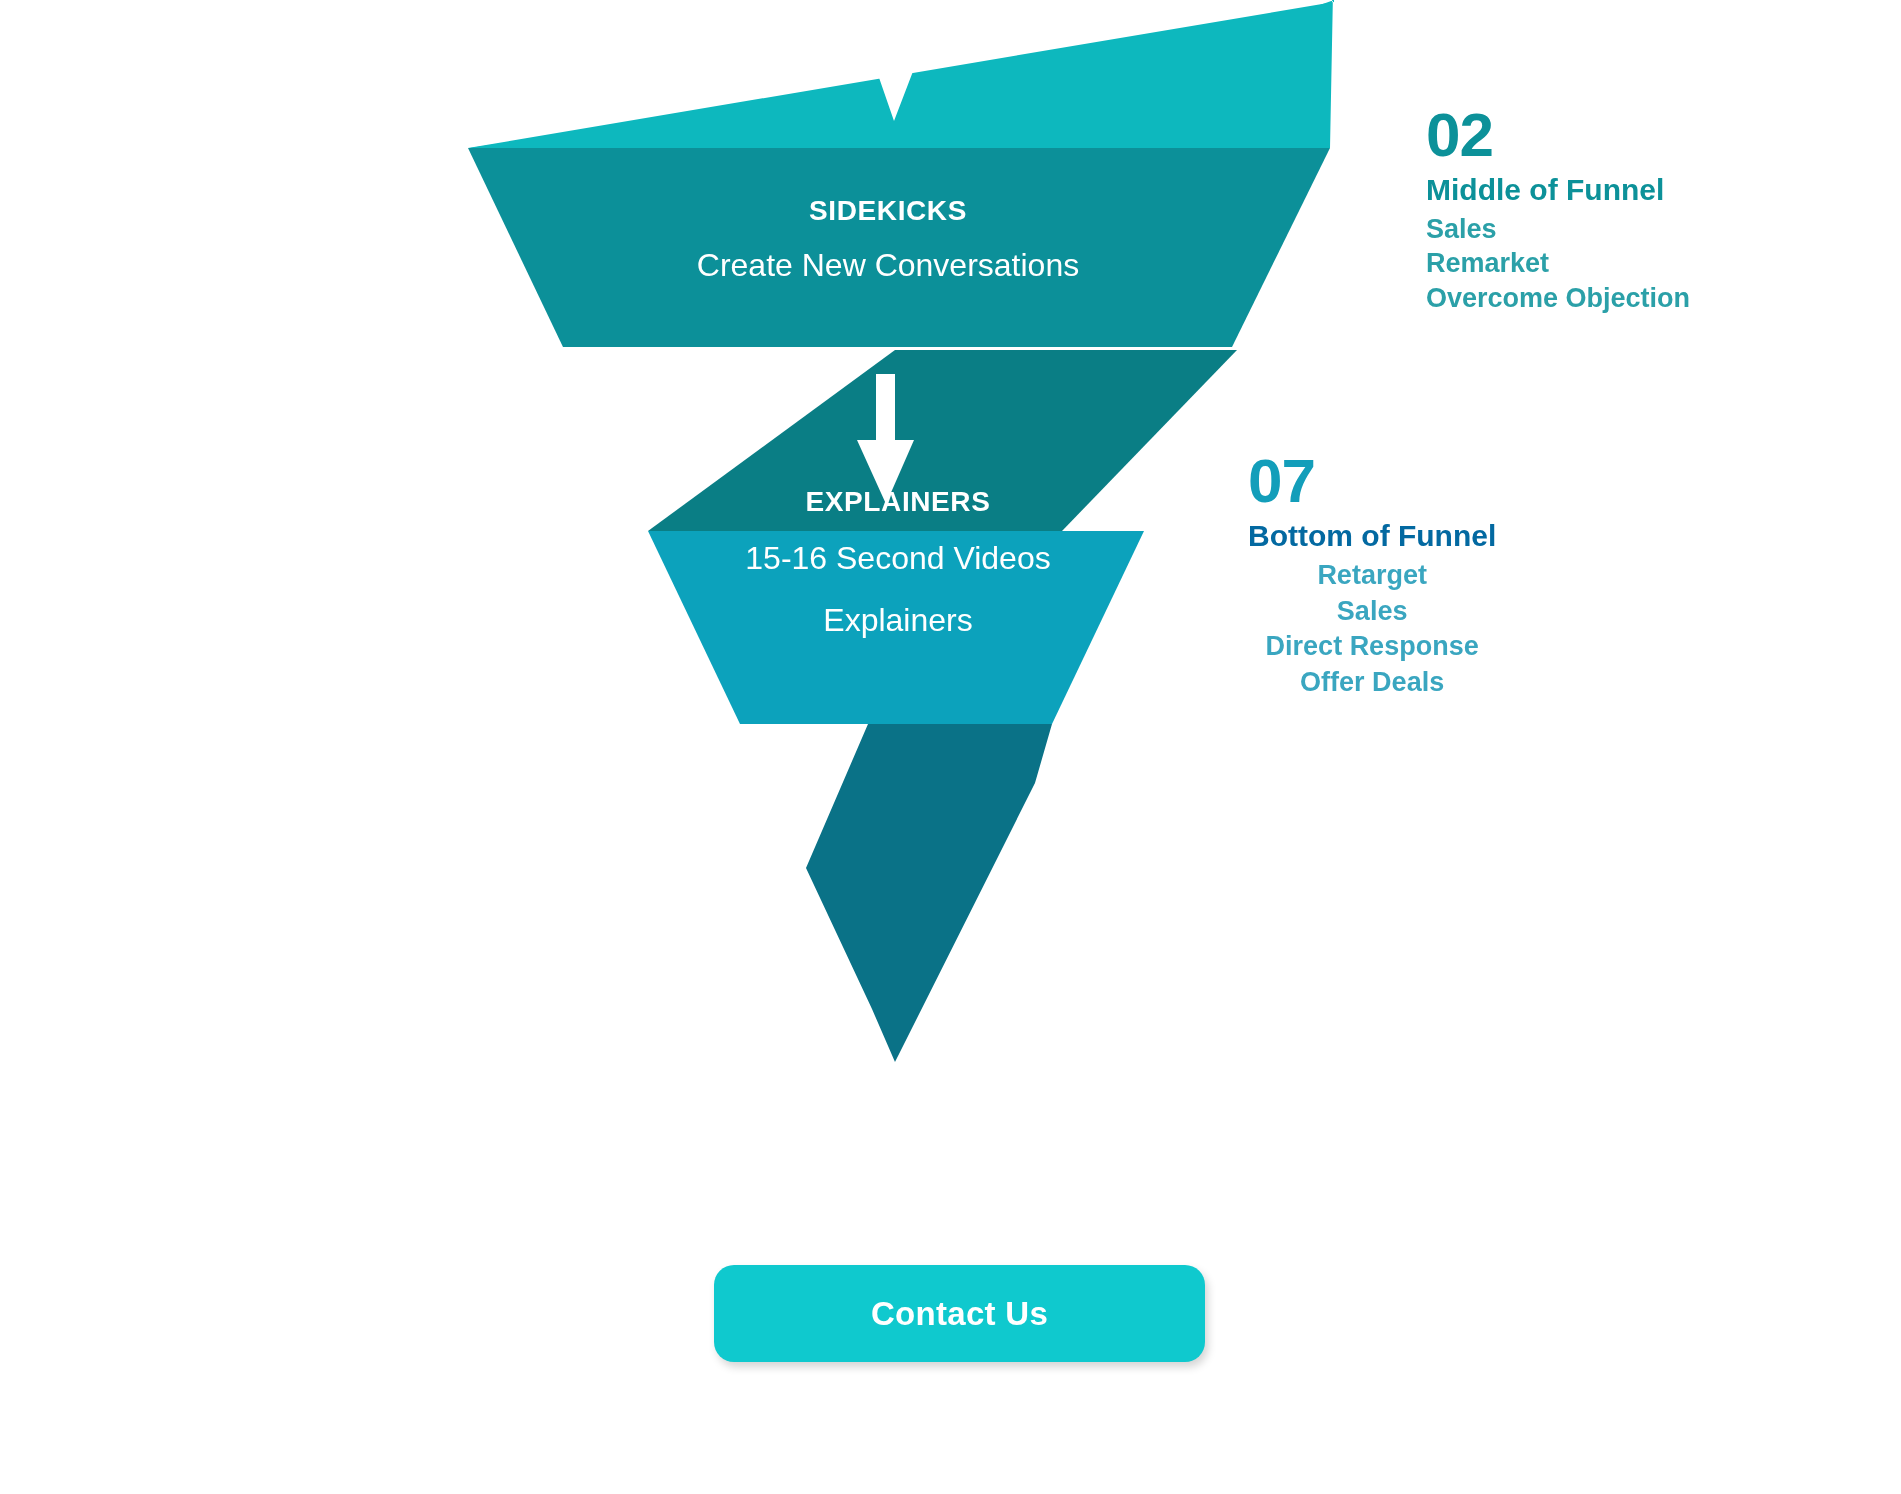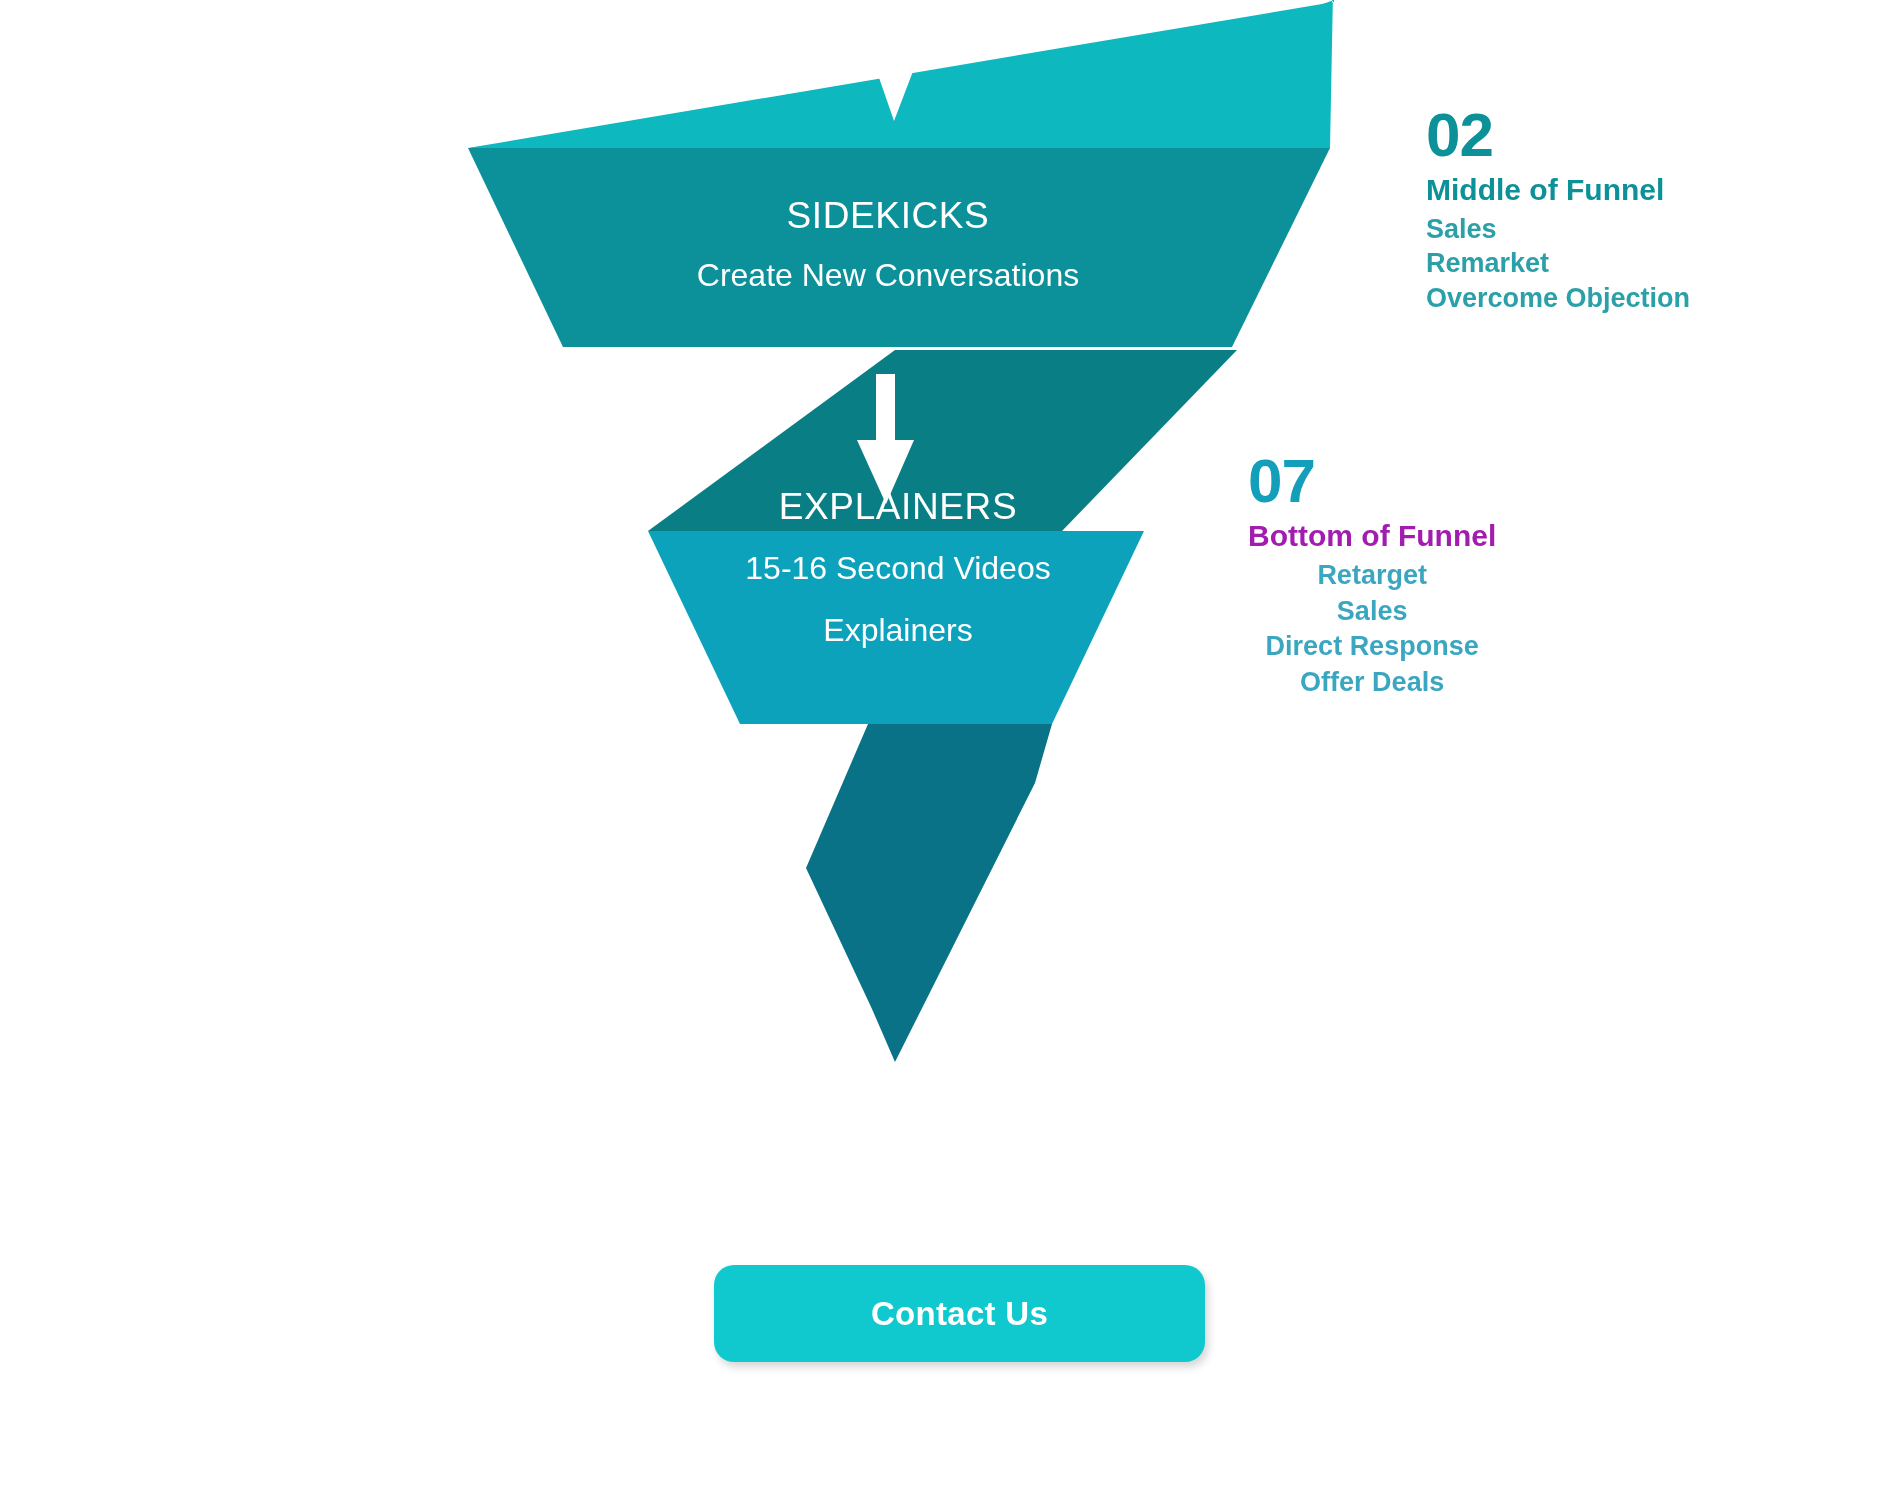--- a/index.html
+++ b/index.html
@@ -34,23 +34,23 @@
   }
 
   
   .band-text {
     position: absolute;
     text-align: center;
     color: #ffffff;
     user-select: none;
   }
   .band-title {
-    font-weight: 400;
+    font-weight: 700;
     letter-spacing: 0.6px;
-    font-size: 37px;
+    font-size: 28px;
     line-height: 1.1;
   }
   .band-sub {
     font-weight: 300;
     font-size: 32px;
     line-height: 1.38;
   }
 
   #sidekicks-text {
     left: 468px;
@@ -100,21 +100,21 @@
     top: 106px;
     color: #0C9199;
   }
   #stage-mof .stage-list li { color: #2BA0A8; }
 
   #stage-bof {
     left: 1248px;
     top: 452px;
     color: #139EBA;
   }
-  #stage-bof .stage-heading { color: #a21caf; }
+  #stage-bof .stage-heading { color: #0369a1; }
   #stage-bof .stage-list li { color: #3AA6C0; text-align: center; }
   #stage-bof .stage-list li { line-height: 1.33; }
 
   
   #contact-button {
     position: absolute;
     left: 714px;
     top: 1265px;
     width: 491px;
     height: 97px;

